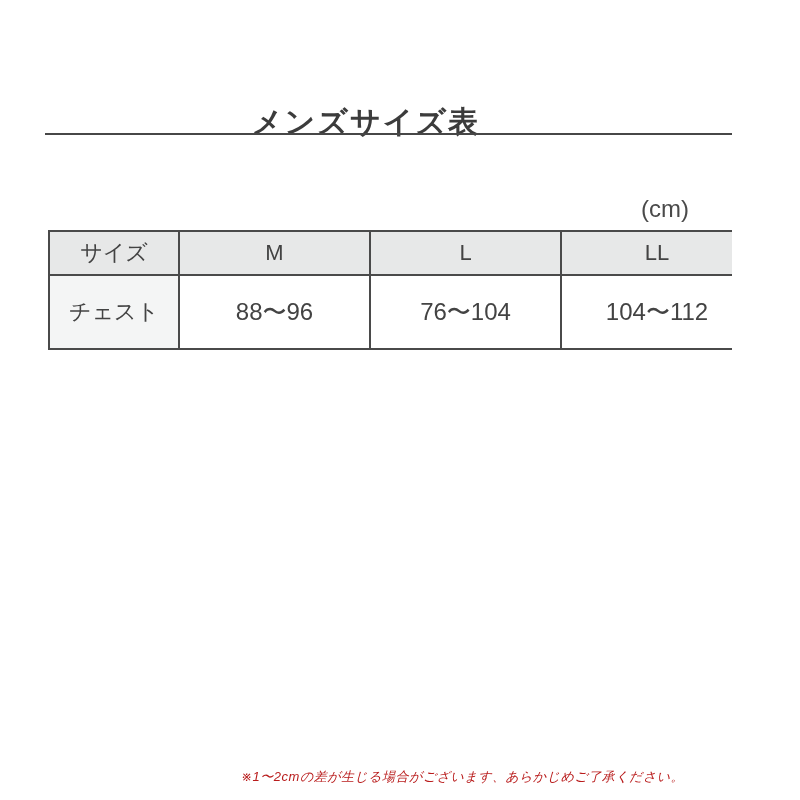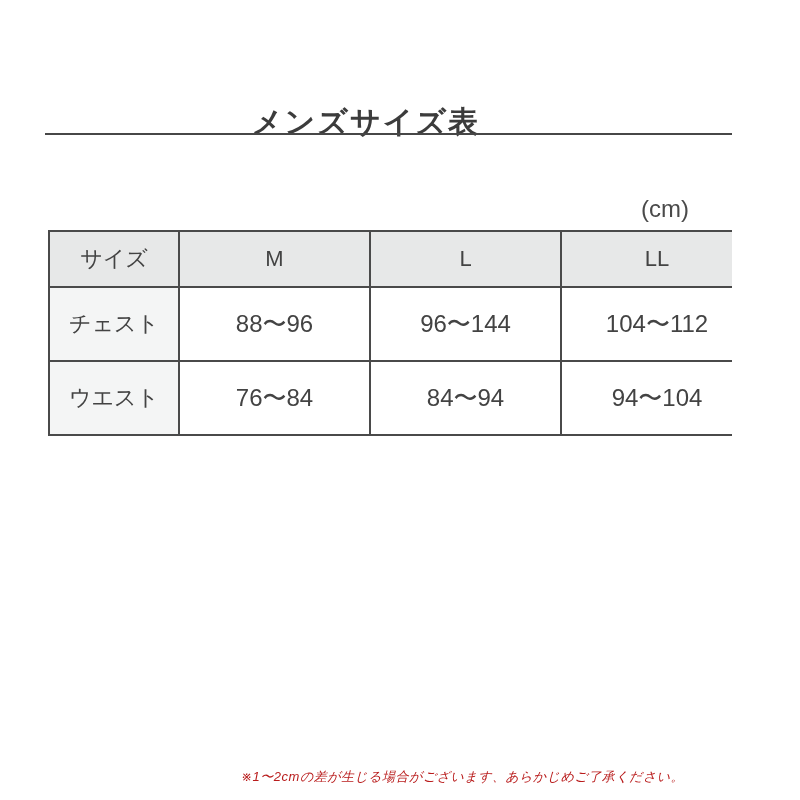--- a/index.html
+++ b/index.html
@@ -47,21 +47,21 @@
     left: 48px;
     width: 704px;
     border-collapse: collapse;
     table-layout: fixed;
   }
   .size-table th,
   .size-table td {
     border: 2px solid #4a4a4a;
     text-align: center;
     vertical-align: middle;
-    padding: 12px;
+    padding: 0;
     font-weight: normal;
     color: #434343;
   }
   .size-table thead tr { height: 44px; }
   .size-table tbody tr { height: 74px; }
   .size-table thead th {
     background: #e7e8e8;
     font-size: 22px;
   }
   .size-table tbody th.row-label {
@@ -109,27 +109,21 @@
         <th>サイズ</th>
         <th>M</th>
         <th>L</th>
         <th>LL</th>
       </tr>
     </thead>
     <tbody>
       <tr>
         <th class="row-label">チェスト</th>
         <td>88〜96</td>
-        <td>96〜144</td>
+        <td>76〜104</td>
         <td>104〜112</td>
-      </tr>
-      <tr>
-        <th class="row-label">ウエスト</th>
-        <td>76〜84</td>
-        <td>84〜94</td>
-        <td>94〜104</td>
       </tr>
     </tbody>
   </table>
 
   <div class="footnote">※1〜2cmの差が生じる場合がございます、あらかじめご了承ください。</div>
 
 </div>
 
 </body></html>

